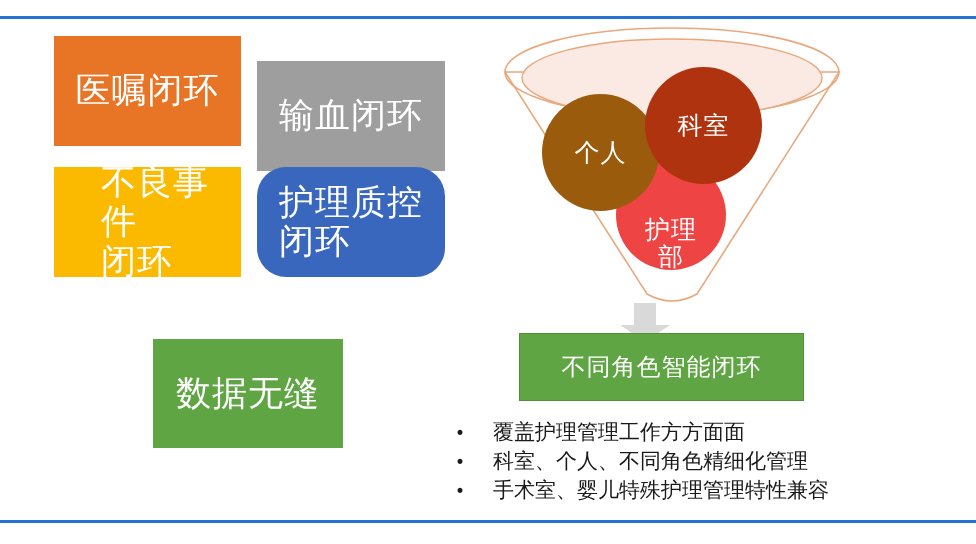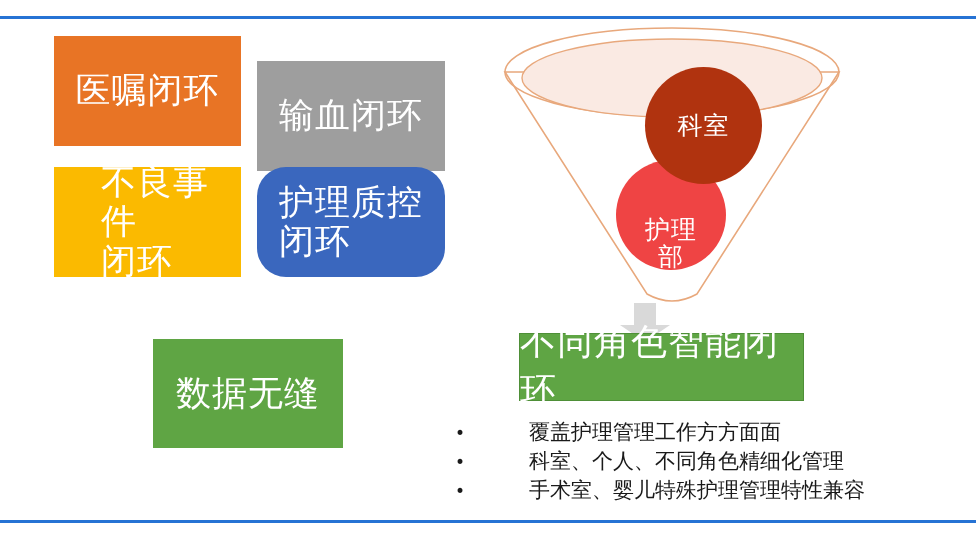--- a/index.html
+++ b/index.html
@@ -99,21 +99,21 @@
     top: 333px;
     width: 285px;
     height: 68px;
     background: #5FA544;
     border: 1px solid #4E8F37;
     box-sizing: border-box;
     display: flex;
     align-items: center;
     justify-content: center;
     color: #ffffff;
-    font-size: 36px;
+    font-size: 24px;
     letter-spacing: 1px;
     font-family: "DejaVu Sans", "Liberation Sans", sans-serif;
   }
 
   
   .bullets {
     position: absolute;
     left: 455px;
     top: 418px;
     width: 470px;
@@ -130,21 +130,21 @@
     align-items: baseline;
   }
   .bullet-dot {
     flex: 0 0 auto;
     width: 38px;
     font-size: 17px;
     line-height: 1;
     color: #1a1a1a;
     font-family: "DejaVu Sans", "Liberation Sans", sans-serif;
   }
-  .bullet-text { flex: 1 1 auto; white-space: nowrap; margin-left: 36px; }
+  .bullet-text { flex: 1 1 auto; white-space: nowrap; }
 </style>
 </head>
 <body>
 
 <div class="slide">
 
   <div class="rule rule-top"></div>
   <div class="rule rule-bottom"></div>
 
   <div class="tile tile-orders">
@@ -178,20 +178,23 @@
   <div class="funnel-wrap">
     <svg class="funnel-svg" width="350" height="290" viewBox="0 0 350 290">
 
       <path d="M 8 46 L 150 268 Q 175 282 200 268 L 342 46 Z" fill="#FFFFFF" stroke="#E8A87C" stroke-width="1.6"></path>
 
       <ellipse cx="175" cy="46" rx="167" ry="44" fill="none" stroke="#E8A87C" stroke-width="1.6"></ellipse>
 
       <ellipse cx="175" cy="52" rx="150" ry="39" fill="#FAEAE3" stroke="#E8A87C" stroke-width="1.4"></ellipse>
     </svg>
 
+    <div class="bubble bubble-person">
+      <span>个人</span>
+    </div>
 
     <div class="bubble bubble-dept">
       <span>科室</span>
     </div>
 
     <div class="bubble bubble-nurse">
       <span>
         <span>护理</span><br>
         <span>部</span>
       </span>

